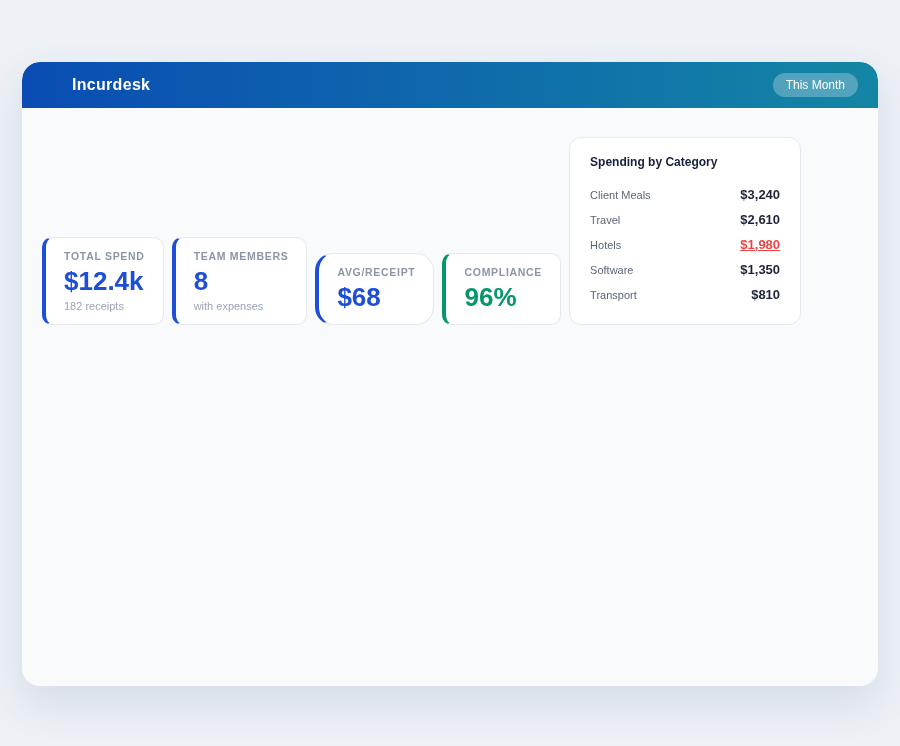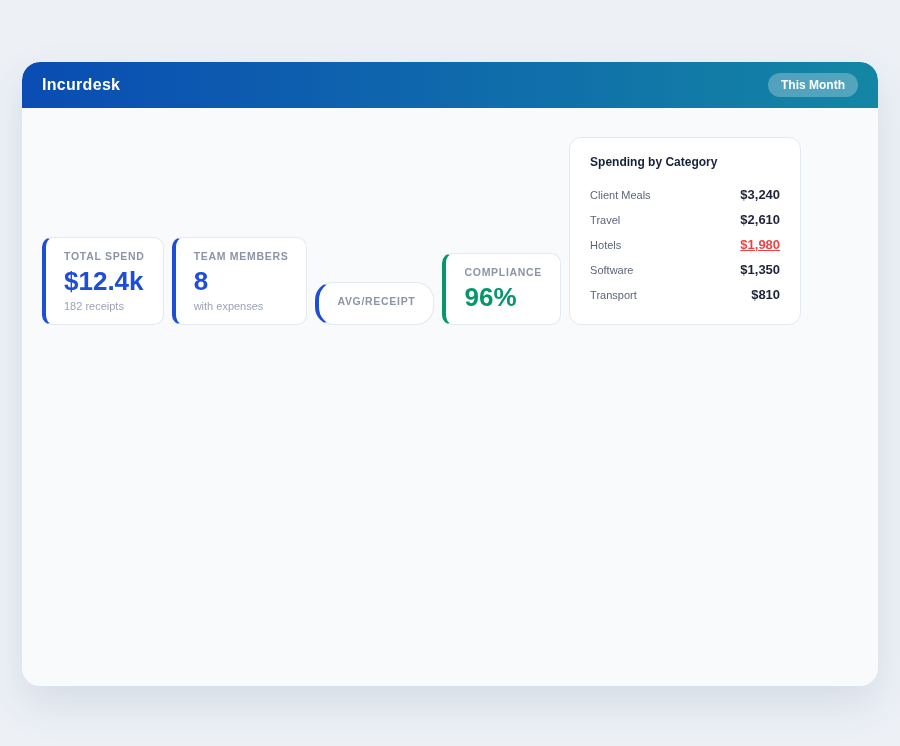--- a/index.html
+++ b/index.html
@@ -24,24 +24,25 @@
     align-items: center;
     justify-content: space-between;
     padding: 0 20px;
     border-radius: 18px 18px 0 0;
   }
   .app-title {
     color: #ffffff;
     font-weight: bold;
     font-size: 16px;
     letter-spacing: 0.3px;
+    margin-left: 30px;
   }
   .period-badge {
     color: #ffffff;
-    font-weight: bold;
+    font-weight: normal;
     font-size: 12px;
     background: rgba(255, 255, 255, 0.27);
     padding: 5px 13px;
     border-radius: 999px;
     cursor: pointer;
   }
   .content {
     padding: 21px 20px 20px 20px;
     display: flex;
     flex-direction: row;
@@ -135,20 +136,21 @@
     </div>
 
     <div class="stat-card" style="border-left-color: rgb(29, 78, 216);">
       <div class="stat-label">TEAM MEMBERS</div>
       <div class="stat-value" style="color: rgb(29, 78, 216);">8</div>
       <div class="stat-sub">with expenses</div>
     </div>
 
     <div class="stat-card" style="border-left-color: rgb(29, 78, 216); border-radius: 18px;">
       <div class="stat-label">AVG/RECEIPT</div>
+      <div class="stat-value" style="color: rgb(29, 78, 216);">$68</div>
 
     </div>
 
     <div class="stat-card" style="border-left-color: rgb(5, 150, 105);">
       <div class="stat-label">COMPLIANCE</div>
       <div class="stat-value" style="color: rgb(5, 150, 105);">96%</div>
 
     </div>
 
     <div class="chart-card">

